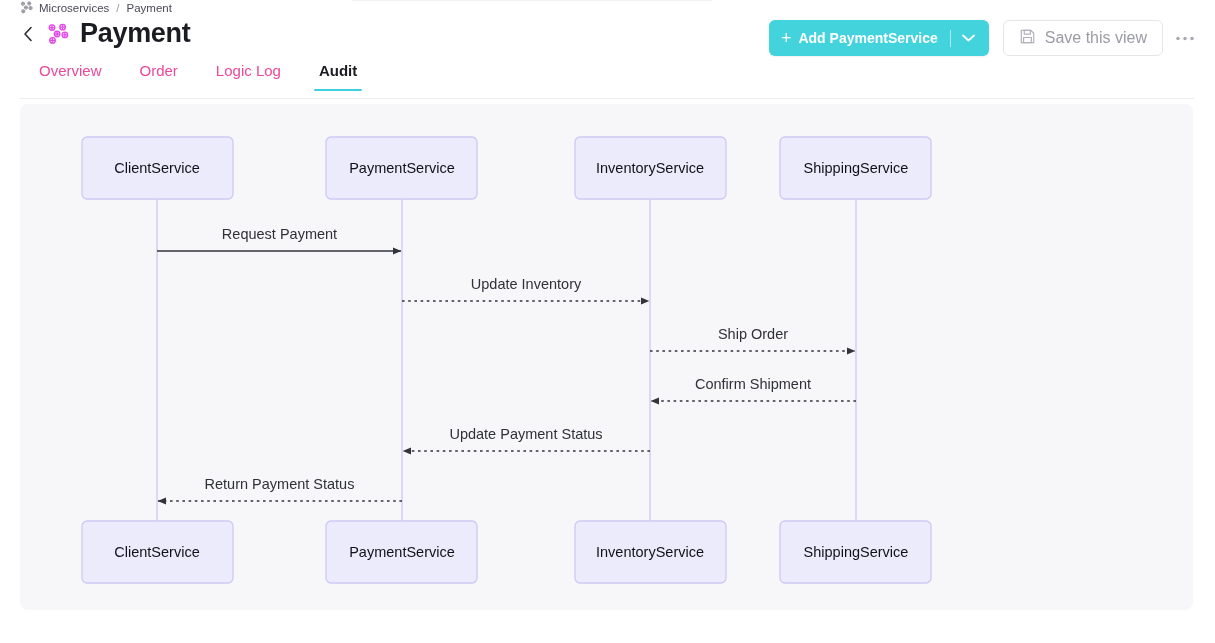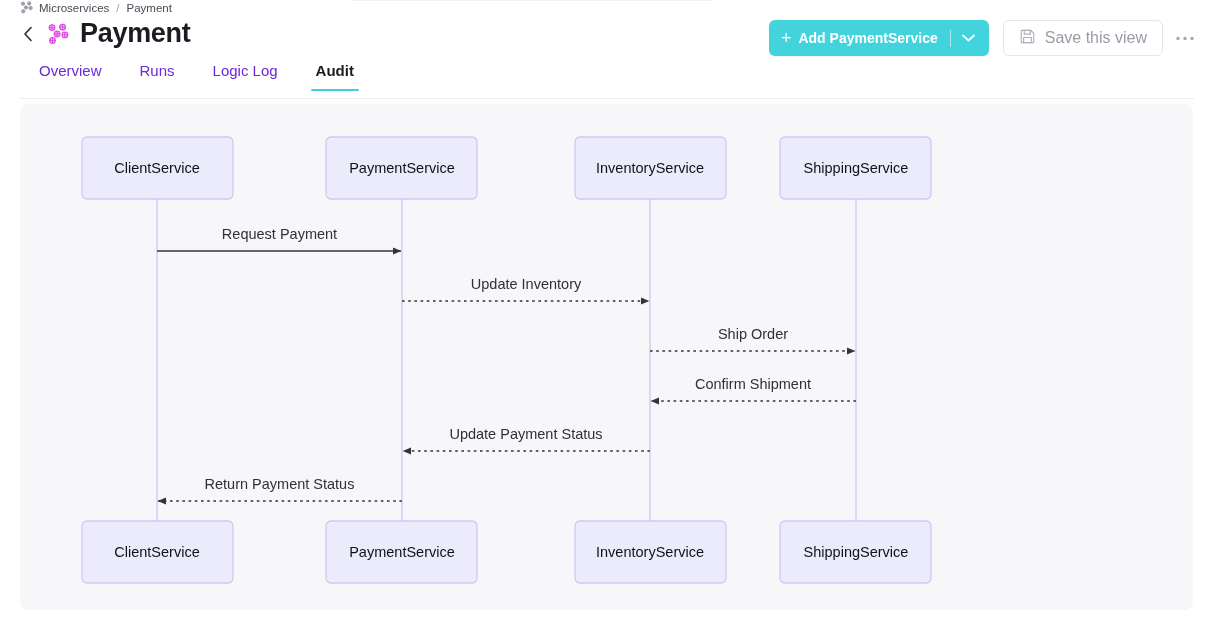--- a/index.html
+++ b/index.html
@@ -72,21 +72,21 @@
     color:#9b9ba6; cursor:pointer; font-size: 17px; letter-spacing:1px;
     margin-left:-4px;
   }
 
   
   .tabs {
     position: absolute; left: 20px; top: 62px;
     display: flex; align-items: flex-end; gap: 0;
   }
   .tab {
-    position: relative; font-size: 15px; color:#6d28d9;
+    position: relative; font-size: 15px; color:#ec4899;
     padding: 0 19px 12px 19px; cursor:pointer; white-space: nowrap;
   }
   .tab.active { color:#1b1b22; font-weight: 600; }
   .tab.active::after {
     content:""; position:absolute; left:14px; right:14px; bottom:0;
     height: 2.5px; background:#3fd0de; border-radius:2px;
   }
   .tabs-divider {
     position:absolute; left:20px; top:98px; width:1174px; height:1px; background:#ececef;
   }
@@ -185,21 +185,21 @@
           <circle cx="2" cy="2.5" r="1.7"></circle>
           <circle cx="9" cy="2.5" r="1.7"></circle>
           <circle cx="16" cy="2.5" r="1.7"></circle>
         </g>
       </svg>
     </div>
   </div>
 
   <div class="tabs">
     <div class="tab">Overview</div>
-    <div class="tab">Runs</div>
+    <div class="tab">Order</div>
     <div class="tab">Logic Log</div>
     <div class="tab active">Audit</div>
   </div>
   <div class="tabs-divider"></div>
 
   <div class="diagram-panel">
     <svg class="diagram-svg" id="seq-svg" width="1173" height="506">
       <defs>
         <marker id="arrowR" markerWidth="9" markerHeight="9" refX="8.3" refY="4.5" orient="auto" markerUnits="userSpaceOnUse">
           <path d="M0,0.8 L8.6,4.5 L0,8.2 Z" fill="#33333B"></path>

